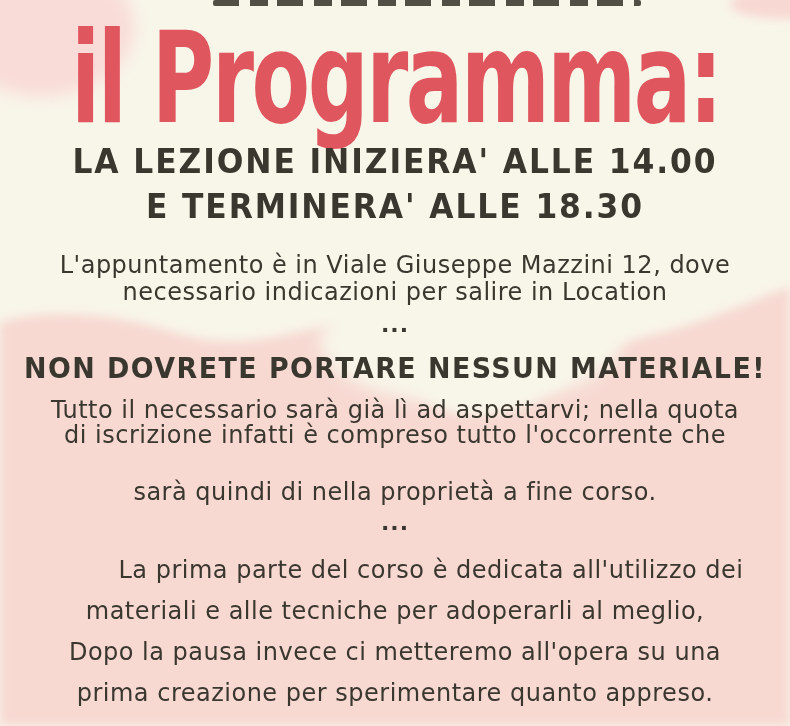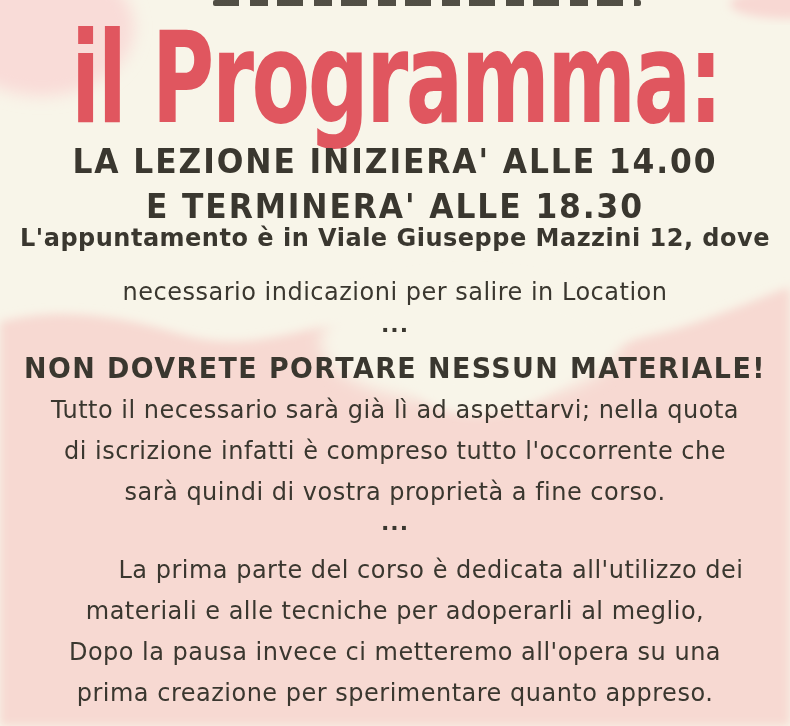--- a/index.html
+++ b/index.html
@@ -80,26 +80,26 @@
     white-space: nowrap;
   }
   .sep {
     font-size: 22px;
     font-weight: 700;
     letter-spacing: 1px;
   }
 
   .pos-s1   { top: 142px; }
   .pos-s2   { top: 187px; }
-  .pos-a1   { top: 224px; font-weight: bold; }
+  .pos-a1   { top: 251px; }
   .pos-a2   { top: 278px; }
   .pos-sep1 { top: 312px; }
   .pos-mh   { top: 352px; }
   .pos-m1   { top: 396px; }
-  .pos-m2   { top: 437px; }
+  .pos-m2   { top: 421px; }
   .pos-m3   { top: 478px; }
   .pos-sep2 { top: 510px; }
   .pos-p1   { top: 556px; margin-left: 36px; }
   .pos-p2   { top: 597px; }
   .pos-p3   { top: 638px; }
   .pos-p4   { top: 679px; }
 </style>
 </head>
 <body>
 
@@ -139,21 +139,21 @@
   <div class="txt caps-lg pos-s2">E TERMINERA' ALLE 18.30</div>
 
   <div class="txt hand pos-a1">L'appuntamento è in Viale Giuseppe Mazzini 12, dove</div>
   <div class="txt hand pos-a2">necessario indicazioni per salire in Location</div>
 
   <div class="txt sep pos-sep1">...</div>
 
   <div class="txt caps-md pos-mh">NON DOVRETE PORTARE NESSUN MATERIALE!</div>
   <div class="txt hand pos-m1">Tutto il necessario sarà già lì ad aspettarvi; nella quota</div>
   <div class="txt hand pos-m2">di iscrizione infatti è compreso tutto l'occorrente che</div>
-  <div class="txt hand pos-m3">sarà quindi di vostra proprietà a fine corso.</div>
+  <div class="txt hand pos-m3">sarà quindi di nella proprietà a fine corso.</div>
 
   <div class="txt sep pos-sep2">...</div>
 
   <div class="txt hand pos-p1">La prima parte del corso è dedicata all'utilizzo dei</div>
   <div class="txt hand pos-p2">materiali e alle tecniche per adoperarli al meglio,</div>
   <div class="txt hand pos-p3">Dopo la pausa invece ci metteremo all'opera su una</div>
   <div class="txt hand pos-p4">prima creazione per sperimentare quanto appreso.</div>
 
 </div>
 

